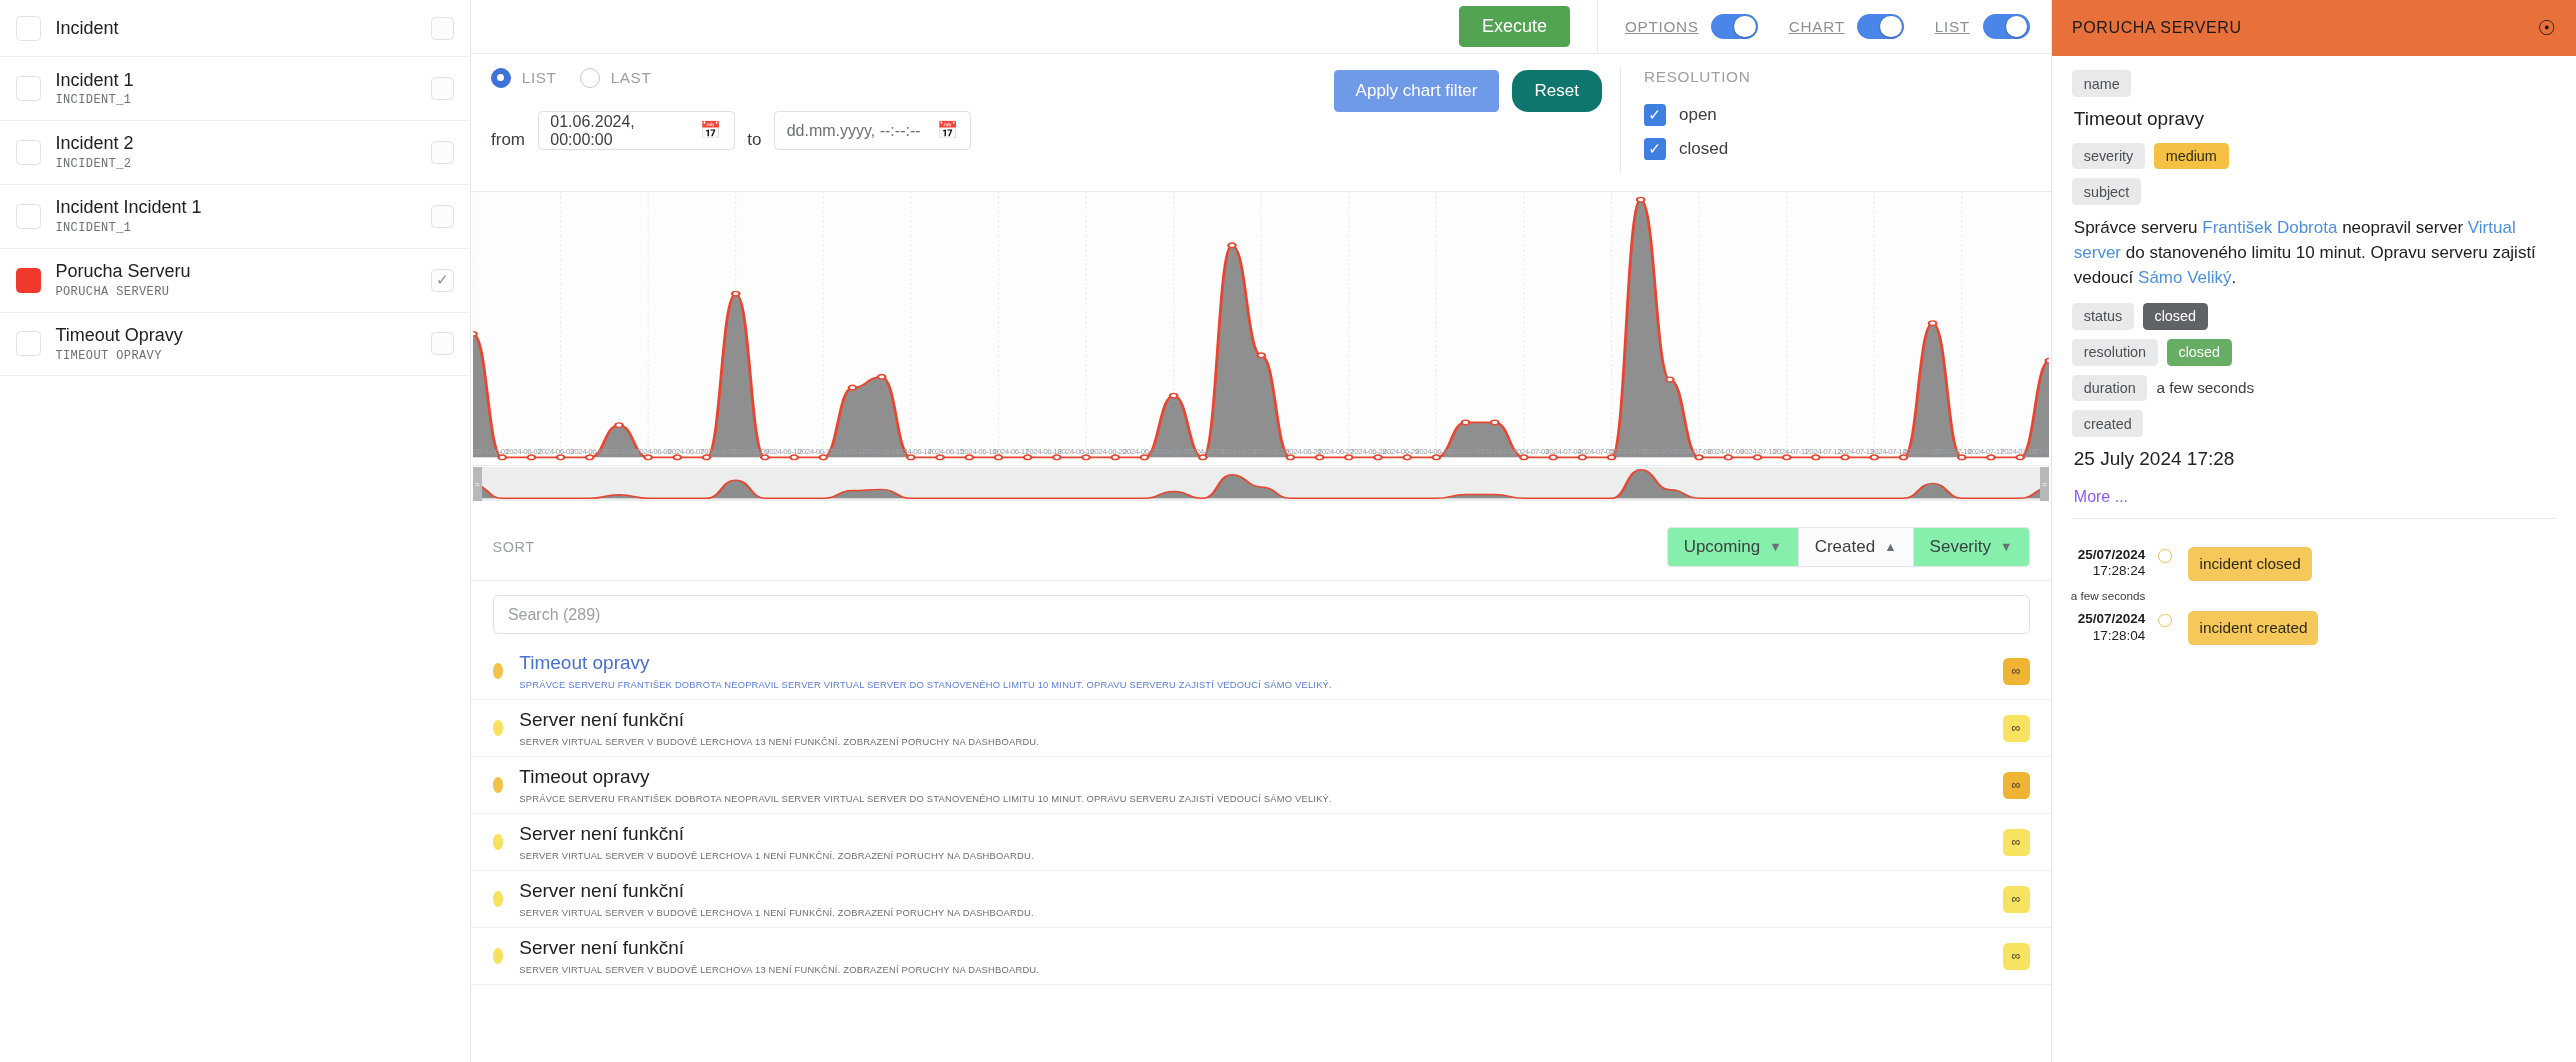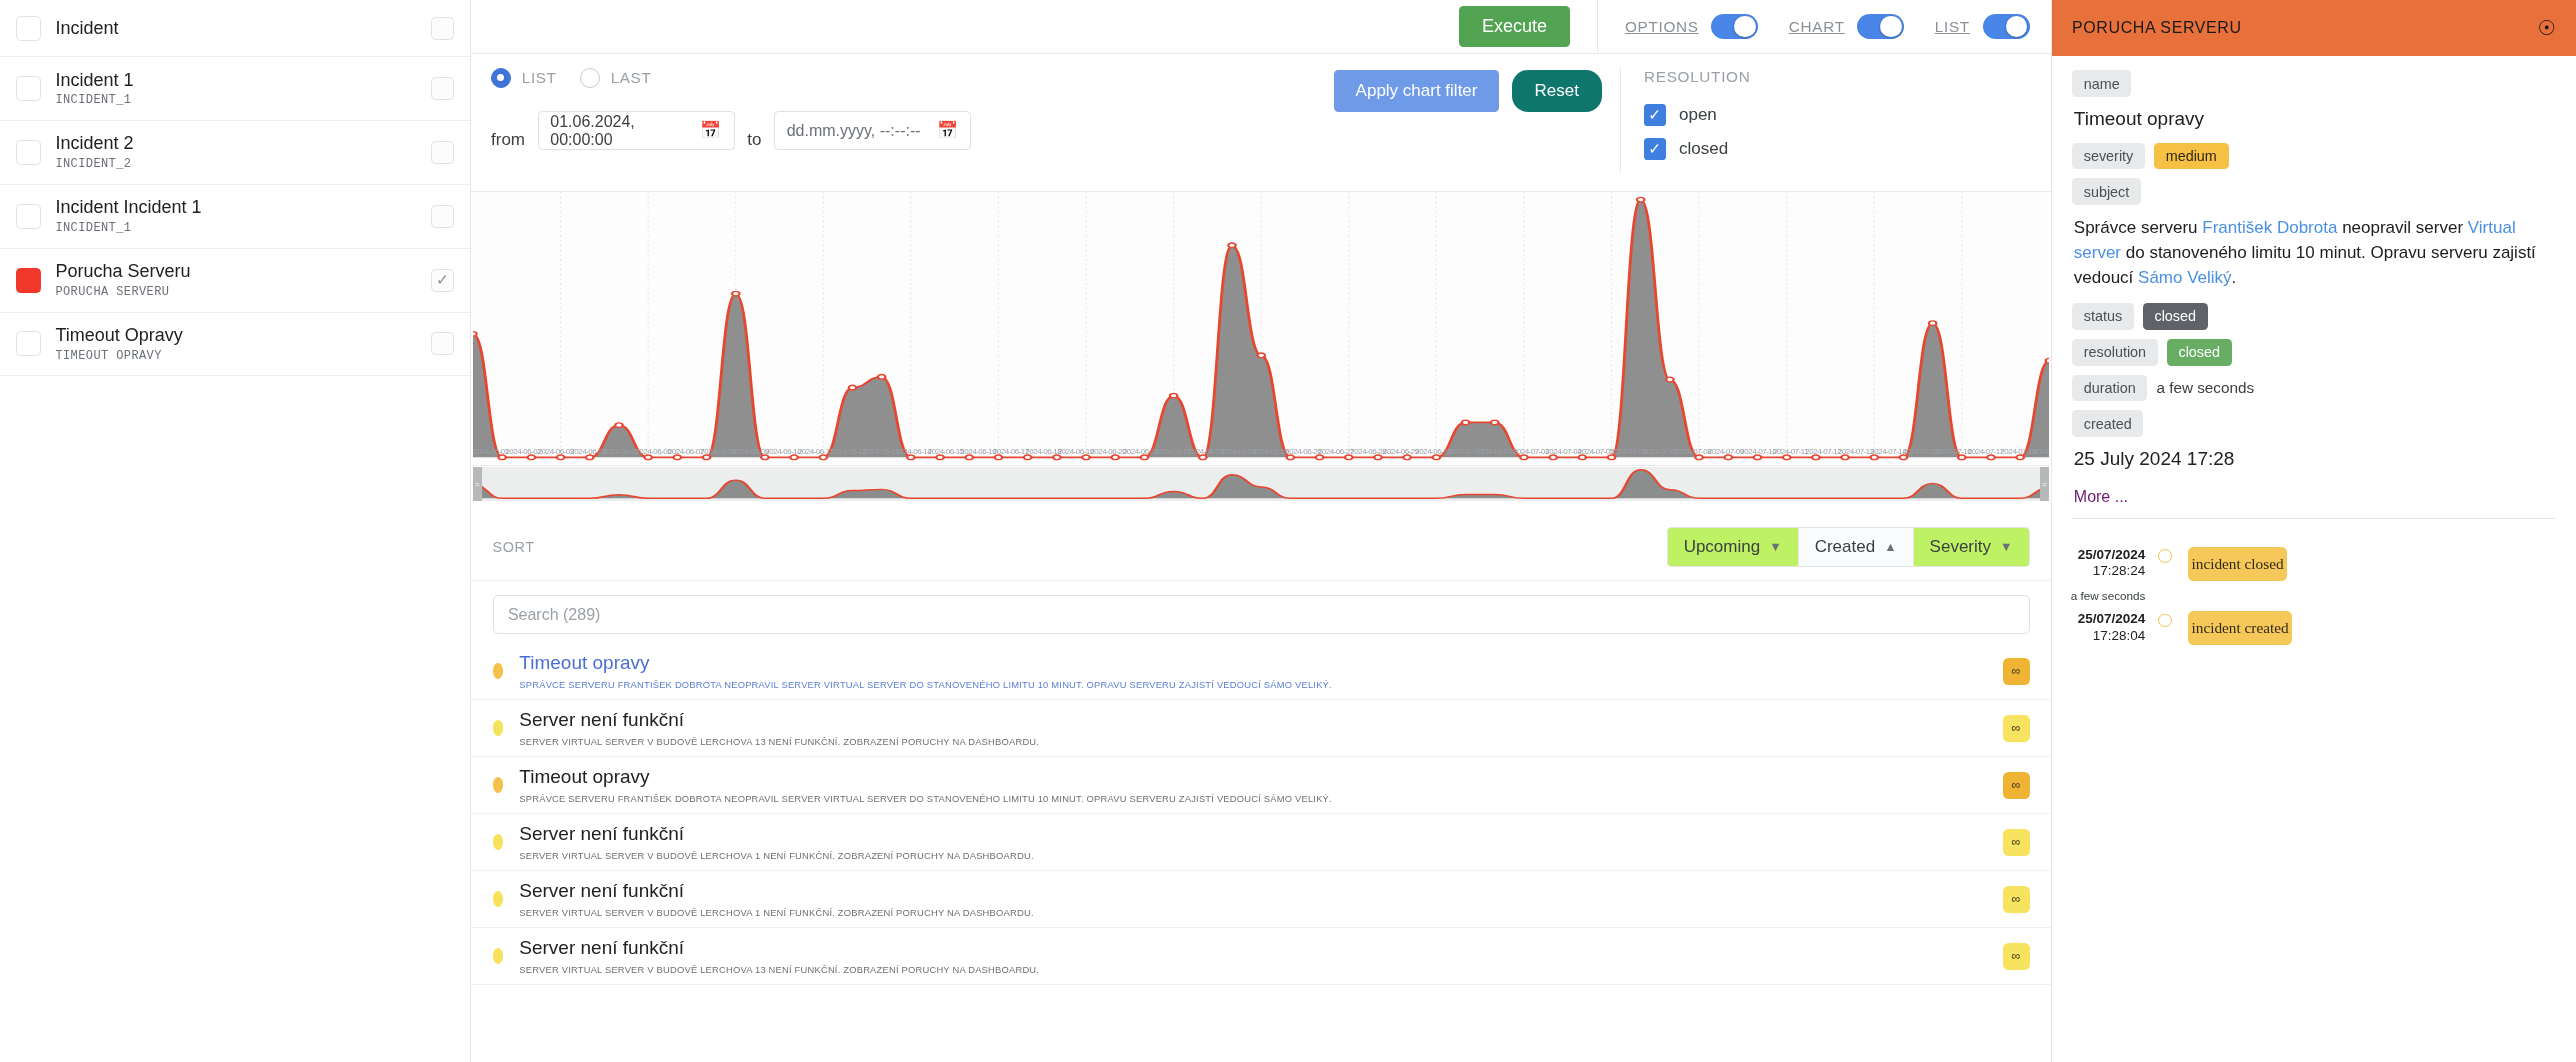--- a/index.html
+++ b/index.html
@@ -145,21 +145,21 @@
 
   
   .list-block { flex: 1; display: flex; flex-direction: column; min-height: 0; }
   .sort-bar {
     display: flex; align-items: center; justify-content: space-between;
     padding: 12.6px 21.5px 12.6px 21.5px; border-bottom: 0.9px solid #eceef1;
   }
   .sort-label { font-size: 14.4px; color: #9aa0a6; letter-spacing: 0.6px; }
   .sort-btns { display: flex; }
   .sort-btn {
-    border: 0.9px solid #e3e5e8; background: #bef264; font-size: 17px; color: #3c4043;
+    border: 0.9px solid #e3e5e8; background: #86efac; font-size: 17px; color: #3c4043;
     padding: 9px 16px; cursor: pointer; display: flex; align-items: center; gap: 9px;
     font-family: "Liberation Sans", sans-serif; border-right: none;
   }
   .sort-btn:first-child { border-radius: 4.5px 0 0 4.5px; }
   .sort-btn:last-child { border-radius: 0 4.5px 4.5px 0; border-right: 0.9px solid #e3e5e8; }
   .sort-btn.mid { background: #fafbfc; }
   .caret { font-size: 12.6px; color: #6b7076; }
 
   .list-search-wrap { padding: 14.4px 21.5px 9px 21.5px; display: flex; justify-content: center; }
   .list-search {
@@ -203,38 +203,38 @@
   }
   .chip.amber { background: #f6c044; color: #2f2a18; }
   .chip.dark  { background: #5f6368; color: #fff; }
   .chip.green { background: #67ad63; color: #fff; }
   .chip-row { display: flex; align-items: center; gap: 9px; margin-bottom: 9px; }
   .chip-row .chip { margin-bottom: 0; }
   .field-val { font-size: 19px; color: #202124; margin: 1.8px 0 12.6px 1.8px; }
   .subject-text { font-size: 17px; color: #202124; line-height: 1.46; margin: 1.8px 0 12.6px 1.8px; }
   .subject-text a { color: #4a90e2; text-decoration: none; }
   .dur-val { font-size: 15.3px; color: #3c4043; }
-  .more-link { font-size: 16px; color: #701a75; cursor: pointer; margin: 5.4px 0 0 1.8px; display: inline-block; }
+  .more-link { font-size: 16px; color: #8b5cf6; cursor: pointer; margin: 5.4px 0 0 1.8px; display: inline-block; }
   .divider { height: 0.9px; background: #e4e6ea; margin: 12.6px 0 0 0; }
 
   .timeline { padding: 20px 20px 0 5.4px; }
   .tl-row { display: flex; align-items: flex-start; position: relative; }
   .tl-time { width: 97px; flex: 0 0 97px; text-align: right; padding-right: 9px; }
   .tl-date { font-size: 13.5px; color: #202124; font-weight: bold; line-height: 1.25; }
   .tl-clock { font-size: 13.5px; color: #202124; line-height: 1.25; }
   .tl-dur { font-size: 11.7px; color: #3c4043; text-align: right; padding-right: 9px;
             width: 97px; flex: 0 0 97px; }
   .tl-mark { width: 21.5px; flex: 0 0 21.5px; display: flex; justify-content: center; position: relative; }
   .tl-circle { width: 13.5px; height: 13.5px; border-radius: 50%; border: 1.8px solid #f2c14e;
                background: #fff; margin-top: 2.7px; z-index: 2; }
   .tl-line { position: absolute; left: 50%; transform: translateX(-50%); width: 1.8px;
              background: #f2c14e; top: 0; bottom: 0; }
   .tl-pill {
     background: #f6c85a; color: #2f2a18; border-radius: 5.4px; font-size: 15.3px;
-    padding: 8px 3px; margin-left: 12.6px; display: inline-block; font-family: Liberation Serif, serif;
+    padding: 8px 11px; margin-left: 12.6px; display: inline-block;
   }
   .tl-mid { display: flex; align-items: center; height: 30.5px; }
 </style>
 </head>
 <body>
 
 <div class="app">
 
   <aside class="sidebar">
     <div class="side-list" id="sidebar-list">

